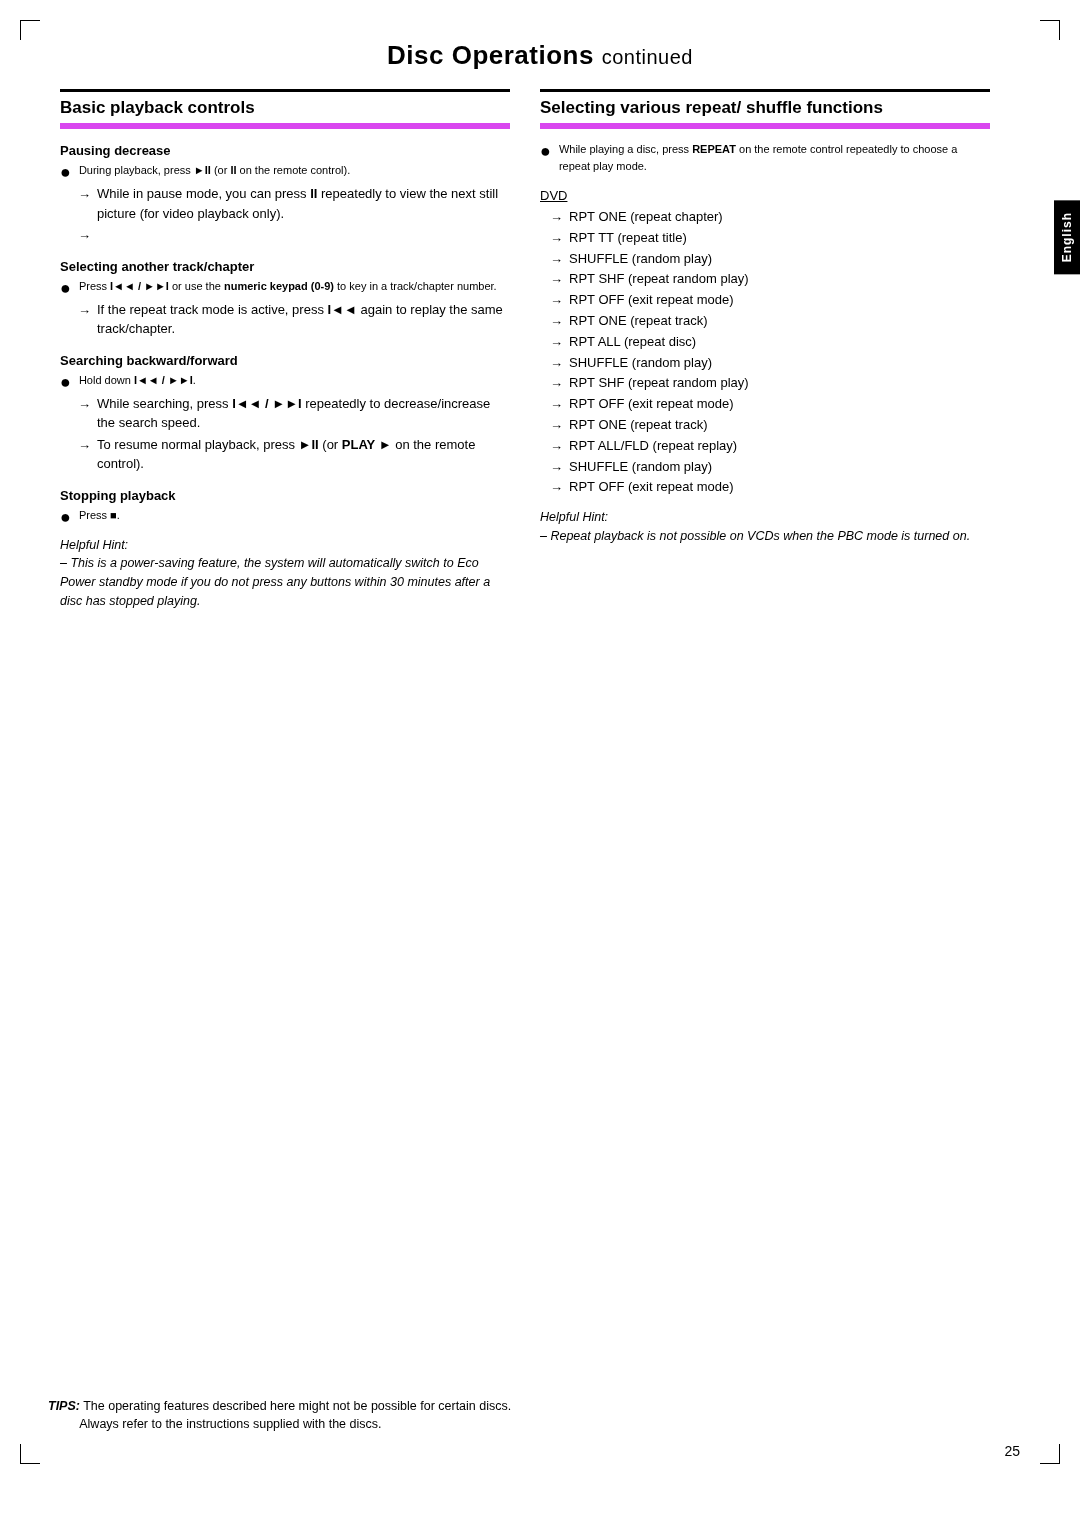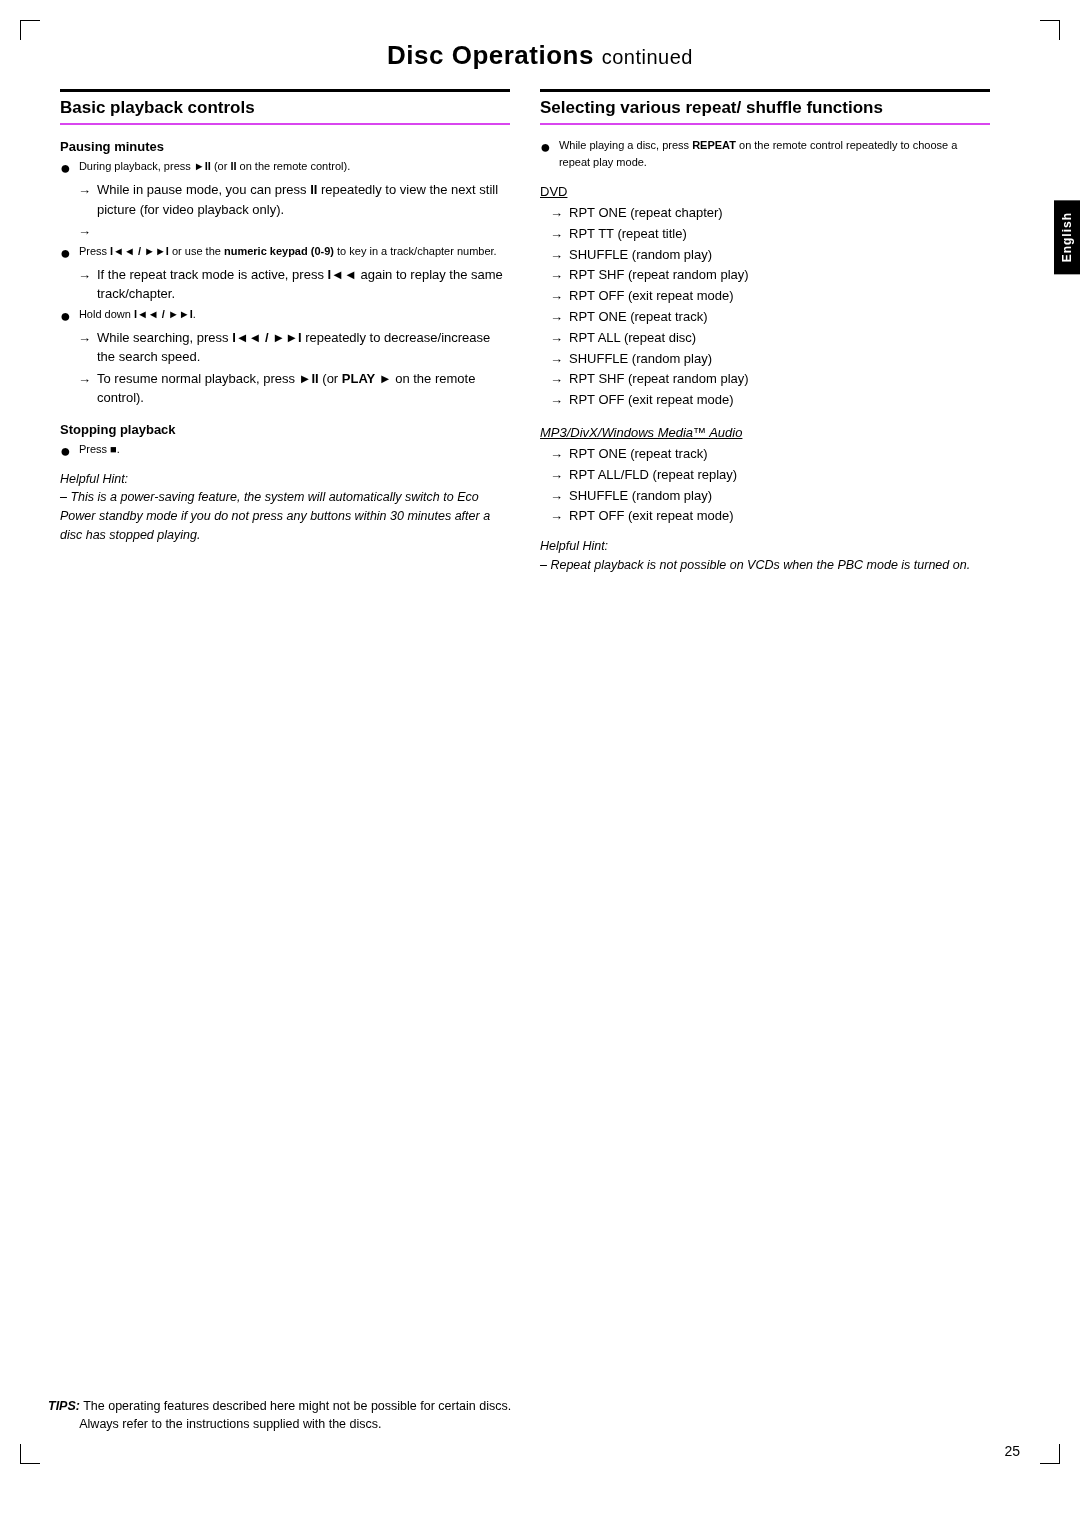--- a/index.html
+++ b/index.html
@@ -72,21 +72,21 @@
       flex: 1;
       min-width: 0;
       padding-right: 30px;
     }
 
     
     .section-title {
       font-size: 17px;
       font-weight: bold;
       border-top: 3px solid #000;
-      border-bottom: 2px solid #d946ef;
+      border-bottom: 6px solid #d946ef;
       padding: 5px 0 4px 0;
       margin-bottom: 12px;
       line-height: 1.3;
     }
 
     
     .subsection-title {
       font-weight: bold;
       font-size: 13px;
       margin-top: 14px;
@@ -203,46 +203,48 @@
   <div class="page-title">
     <span>Disc Operations</span>
     <span class="normal"> <span>continued</span></span>
   </div>
 
   <div class="columns">
 
     <div class="col-left">
       <div class="section-title">Basic playback controls</div>
 
-      <div class="subsection-title">Pausing minutes</div>
+      <div class="subsection-title">Pausing decrease</div>
       <div class="bullet-item">
         <span class="bullet-dot">●</span>
         <span class="bullet-text">
           During playback, press <b>►II</b> (or <b>II</b> on the remote control).
         </span>
       </div>
       <div class="arrow-item">
         <span class="arrow-sym">→</span>
         <span>While in pause mode, you can press <b>II</b> repeatedly to view the next still picture (for video playback only).</span>
       </div>
       <div class="arrow-item">
         <span class="arrow-sym">→</span>
       </div>
 
+      <div class="subsection-title">Selecting another track/chapter</div>
       <div class="bullet-item">
         <span class="bullet-dot">●</span>
         <span class="bullet-text">
           Press <b>I◄◄ / ►►I</b> or use the <b>numeric keypad (0-9)</b> to key in a track/chapter number.
         </span>
       </div>
       <div class="arrow-item">
         <span class="arrow-sym">→</span>
         <span>If the repeat track mode is active, press <b>I◄◄</b> again to replay the same track/chapter.</span>
       </div>
 
+      <div class="subsection-title">Searching backward/forward</div>
       <div class="bullet-item">
         <span class="bullet-dot">●</span>
         <span class="bullet-text">
           Hold down <b>I◄◄ / ►►I</b>.
         </span>
       </div>
       <div class="arrow-item">
         <span class="arrow-sym">→</span>
         <span>While searching, press <b>I◄◄ / ►►I</b> repeatedly to decrease/increase the search speed.</span>
       </div>
@@ -315,21 +317,20 @@
         <li>
             <span class="rpt-arrow">→</span>
             <span>RPT SHF (repeat random play)</span>
           </li>
         <li>
             <span class="rpt-arrow">→</span>
             <span>RPT OFF (exit repeat mode)</span>
           </li>
       </ul>
 
-      <span class="subsection-italic-underline">MP3/DivX/Windows Media™ Audio</span>
       <ul class="rpt-list">
         <li>
             <span class="rpt-arrow">→</span>
             <span>RPT ONE (repeat track)</span>
           </li>
         <li>
             <span class="rpt-arrow">→</span>
             <span>RPT ALL/FLD (repeat replay)</span>
           </li>
         <li>

